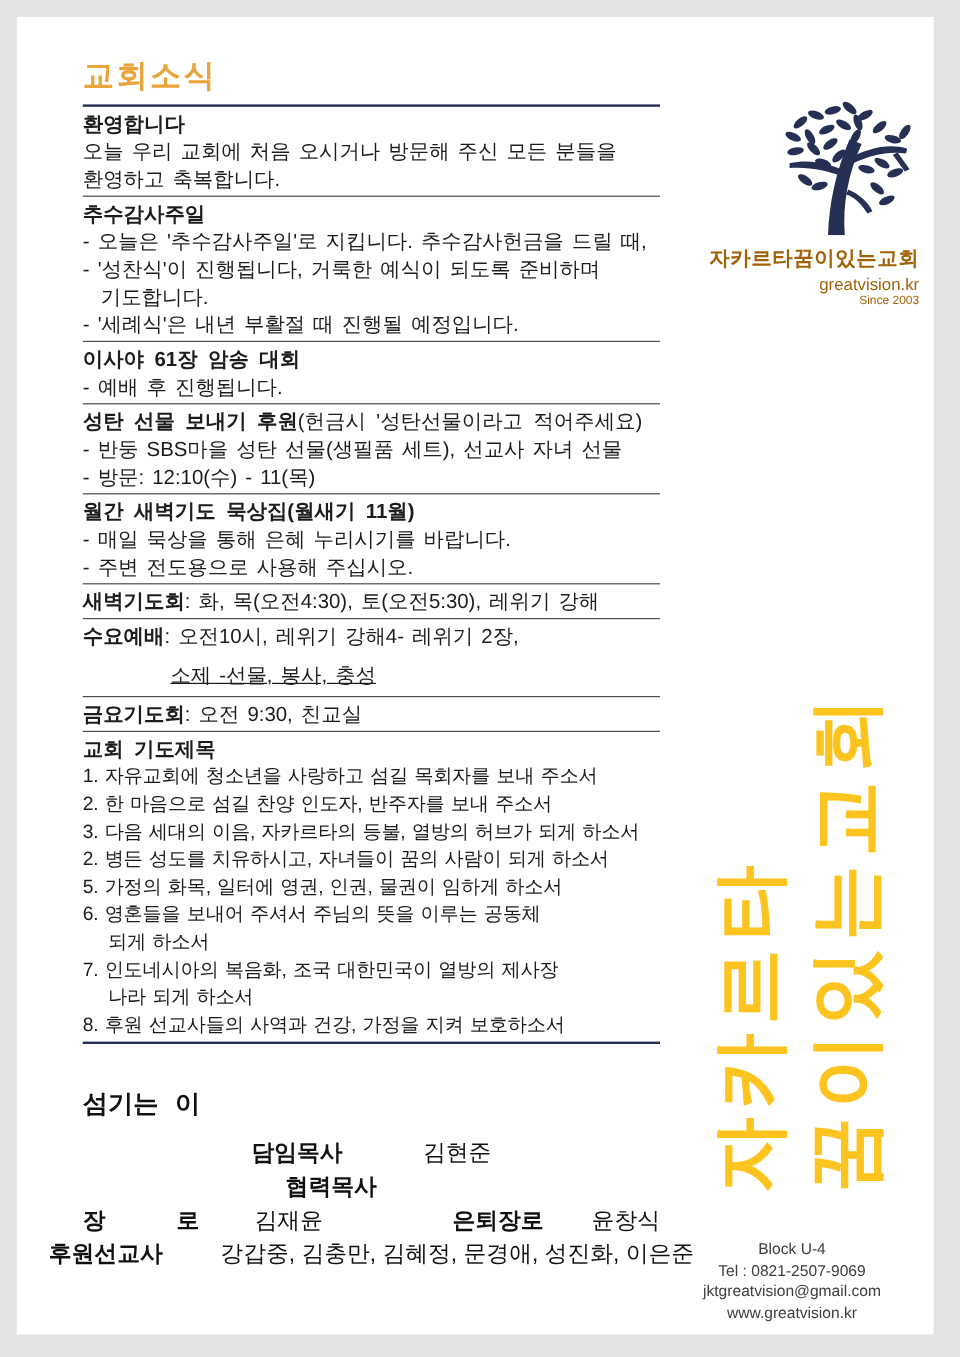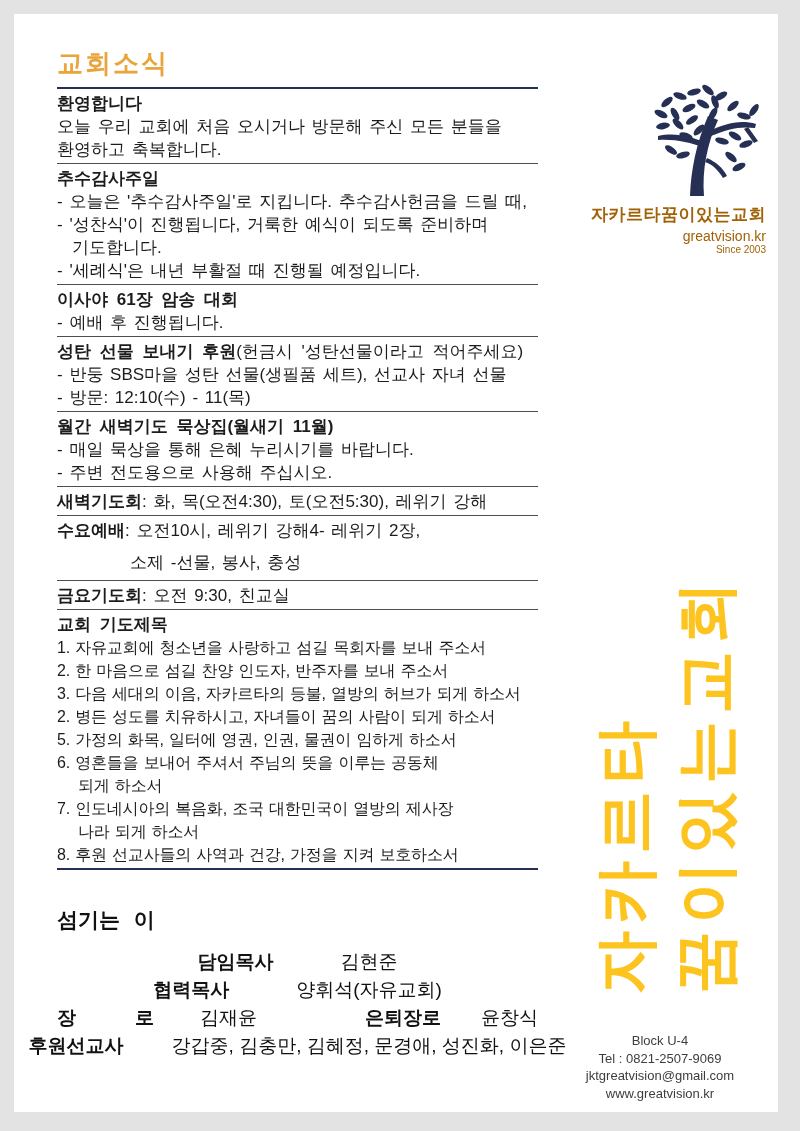--- a/index.html
+++ b/index.html
@@ -6,32 +6,32 @@
   body{
     width:800px;height:1131px;background:#e3e3e4;position:relative;
     font-family:"Liberation Sans","DejaVu Sans",sans-serif;
     -webkit-font-smoothing:antialiased;
   }
   .page{
     position:absolute;left:14px;top:14px;width:764px;height:1098px;
     background:#ffffff;overflow:hidden;
   }
   
-  .main-col{position:absolute;left:43px;top:34px;width:481px;}
+  .main-col{position:absolute;left:55px;top:34px;width:481px;}
   .main-title{
     font-size:26px;font-weight:bold;color:#e9a43c;letter-spacing:2px;
     padding-bottom:9px;border-bottom:2px solid #262f54;line-height:30px;
   }
   .section{padding:3px 0 2px;border-bottom:1px solid #4d4d4d;color:#1c1c1c;}
   .section.closing{border-bottom:2px solid #262f54;}
   .sec-title{font-weight:bold;font-size:17px;line-height:23px;word-spacing:4px;white-space:nowrap;}
   .sec-title .reg{font-weight:normal;}
   .line{font-size:17px;line-height:23px;word-spacing:2px;white-space:nowrap;}
   .indent{padding-left:15px;}
-  .soje{padding-left:73px;margin-top:9px;margin-bottom:4px;}
+  .soje{padding-left:73px;margin-top:9px;margin-bottom:4px;text-decoration:underline;}
   .b{font-weight:bold;}
   .prayer-line{font-size:16px;letter-spacing:-0.2px;word-spacing:1px;}
   .cont{padding-left:21px;}
   
   .serving{margin-top:36px;}
   .serving-title{font-size:21px;font-weight:bold;word-spacing:8px;margin-bottom:14px;color:#111;}
   .srow{display:flex;align-items:baseline;font-size:19px;line-height:28px;color:#111;white-space:nowrap;justify-content:center;}
   .srole{font-weight:bold;flex:none;width:97px;text-align-last:justify;margin-right:46px;}
   .sval{}
   .sval.grow{flex:1;}
@@ -121,21 +121,20 @@
     </div>
 
     <div class="serving">
       <div class="serving-title">섬기는 이</div>
       <div class="srow">
         <span class="srole">담임목사</span>
         <span class="sval">김현준</span>
       </div>
       <div class="srow">
         <span class="srole">협력목사</span>
-        <span class="sval">양휘석(자유교회)</span>
       </div>
       <div class="srow">
         <span class="srole">장 로</span>
         <span class="sval grow">김재윤</span>
         <span class="srole2">은퇴장로</span>
         <span class="sval2">윤창식</span>
       </div>
       <div class="srow">
         <span class="srole">후원선교사</span>
         <span class="sval">강갑중, 김충만, 김혜정, 문경애, 성진화, 이은준</span>

